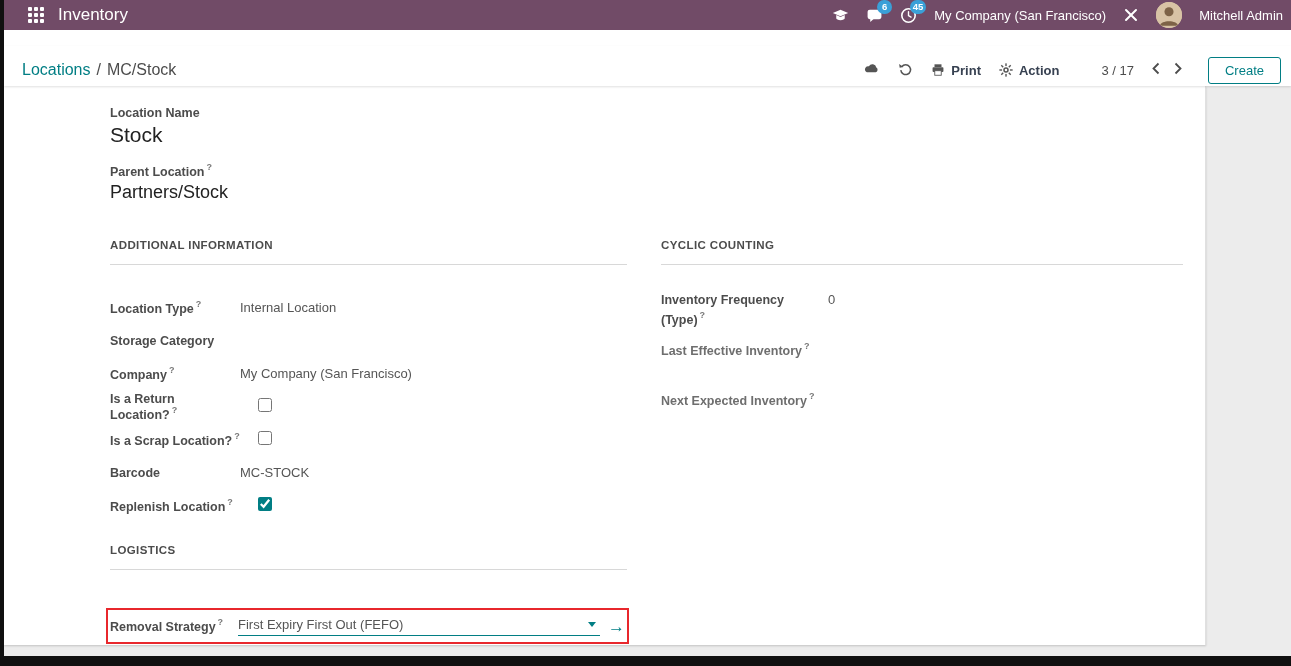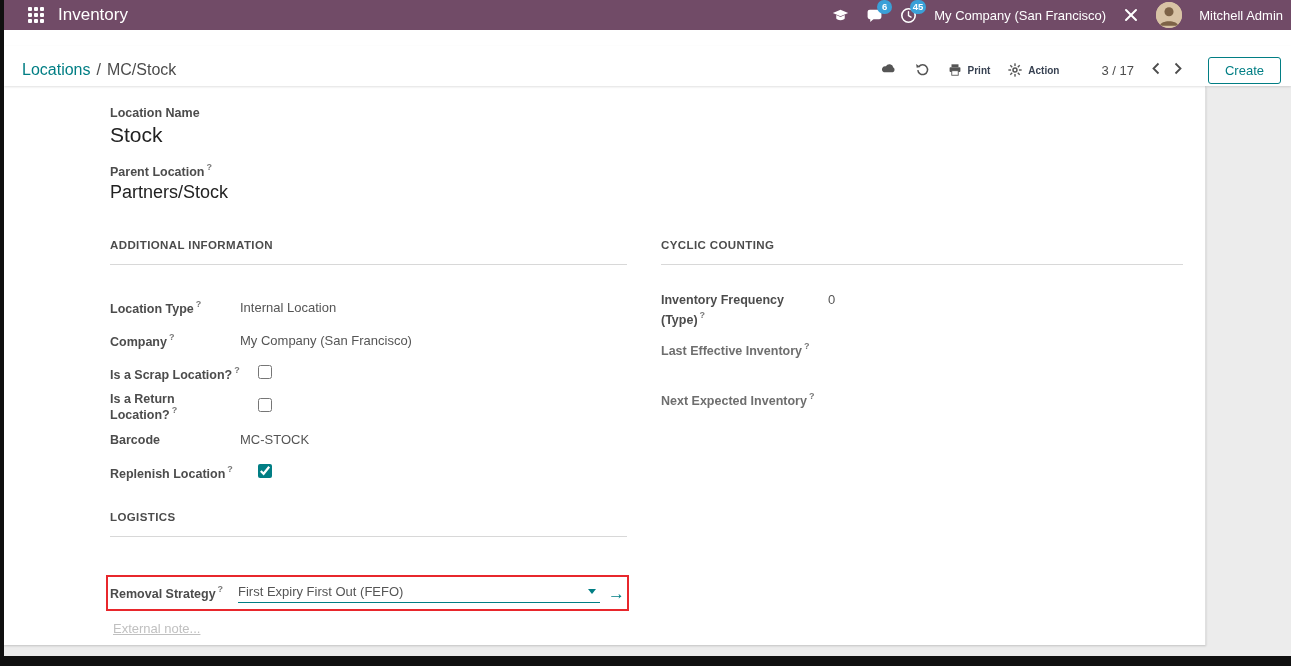--- a/index.html
+++ b/index.html
@@ -26,21 +26,21 @@
            border-radius:8px; padding:0 3px; font-weight:bold; }
   .avatar { width:26px; height:26px; border-radius:50%; overflow:hidden; background:#d8c3a5; }
 
   
   .control-panel { position:absolute; top:46px; left:4px; right:0; height:40px; background:#fff;
                    display:flex; align-items:center; padding:8px 10px 0 18px;
                    box-shadow:0 1px 2px rgba(0,0,0,.12); z-index:10; }
   .breadcrumb { font-size:16px; color:#4c4c4c; display:flex; gap:6px; align-items:baseline; }
   .breadcrumb a { color:var(--accent,#017e84); text-decoration:none; }
   .cp-right { margin-left:auto; display:flex; align-items:center; gap:18px; color:#555; }
-  .cp-btn { display:flex; align-items:center; gap:6px; font-size:10px; font-weight:bold;
+  .cp-btn { display:flex; align-items:center; gap:6px; font-size:13px; font-weight:bold;
             color:#374151; background:none; border:none; font-family:inherit; }
   .pager-text { font-size:13px; color:#4c4c4c; margin-left:24px; }
   .pager-nav { display:flex; gap:14px; align-items:center; }
   .create-btn { margin-left:8px; background:#fff; border:1px solid var(--accent,#017e84);
                 color:var(--accent,#017e84); font-size:13px; padding:5px 16px; border-radius:3px;
                 font-family:inherit; }
 
   
   .content { position:absolute; top:86px; left:4px; right:0; bottom:10px; background:#ececec; }
   .sheet { width:1202px; height:559px; background:#fff; border-right:1px solid #e0e0e0;
@@ -223,33 +223,37 @@
 
         <div data-interactable="false">
           <section data-interactable="false">
             <div class="section-title" data-interactable="false">ADDITIONAL INFORMATION</div>
 
             <div class="row" data-interactable="false">
               <div class="flabel" data-interactable="false"><span>Location Type</span><sup class="help" data-interactable="true">?</sup></div>
               <div class="fvalue" data-interactable="true">Internal Location</div>
             </div>
 
+            <div class="row" data-interactable="false">
+              <div class="flabel" data-interactable="false"><span>Storage Category</span></div>
+              <div class="fvalue" data-interactable="true"></div>
+            </div>
 
             <div class="row" data-interactable="false">
               <div class="flabel" data-interactable="false"><span>Company</span><sup class="help" data-interactable="true">?</sup></div>
               <div class="fvalue" data-interactable="true">My Company (San Francisco)</div>
             </div>
 
             <div class="row" data-interactable="false">
+              <div class="flabel" data-interactable="false"><span>Is a Return Location?</span><sup class="help" data-interactable="true">?</sup></div>
+              <div class="fvalue"><input type="checkbox" data-interactable="true" style=""></div>
+            </div>
+
+            <div class="row" data-interactable="false">
               <div class="flabel" data-interactable="false"><span>Is a Scrap Location?</span><sup class="help" data-interactable="true">?</sup></div>
-              <div class="fvalue"><input type="checkbox" data-interactable="true" style=""></div>
-            </div>
-
-            <div class="row" data-interactable="false">
-              <div class="flabel" data-interactable="false"><span>Is a Return Location?</span><sup class="help" data-interactable="true">?</sup></div>
               <div class="fvalue"><input type="checkbox" data-interactable="true" style=""></div>
             </div>
 
             <div class="row" data-interactable="false">
               <div class="flabel" data-interactable="false"><span>Barcode</span></div>
               <div class="fvalue" data-interactable="true">MC-STOCK</div>
             </div>
 
             <div class="row" data-interactable="false">
               <div class="flabel" data-interactable="false"><span>Replenish Location</span><sup class="help" data-interactable="true">?</sup></div>

